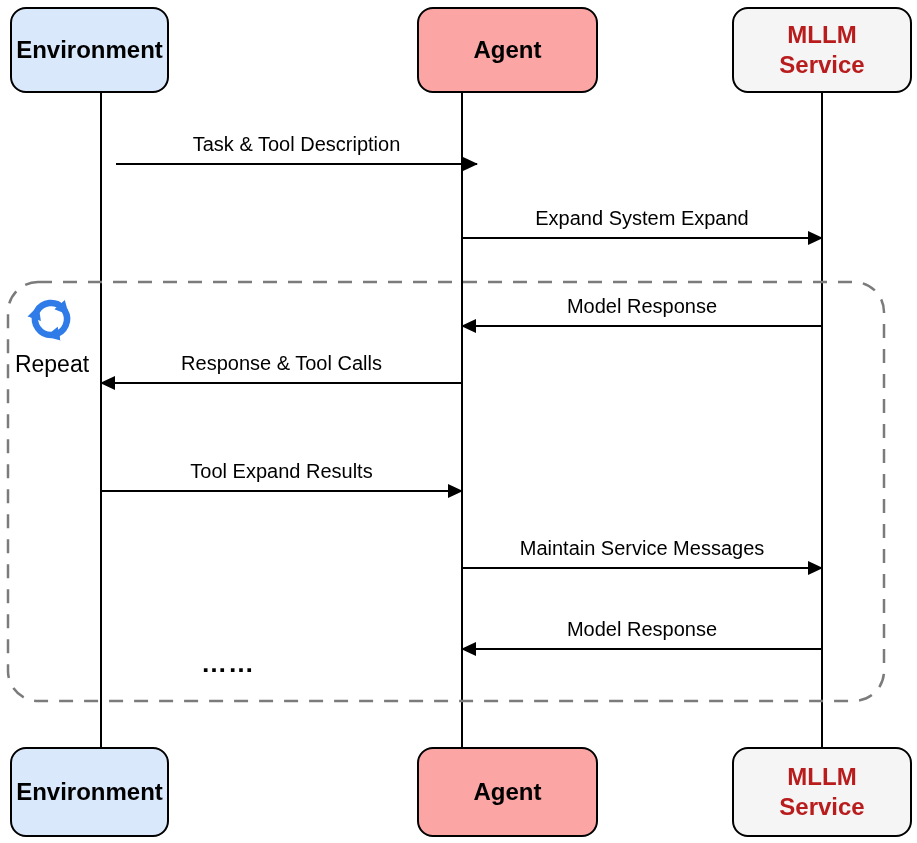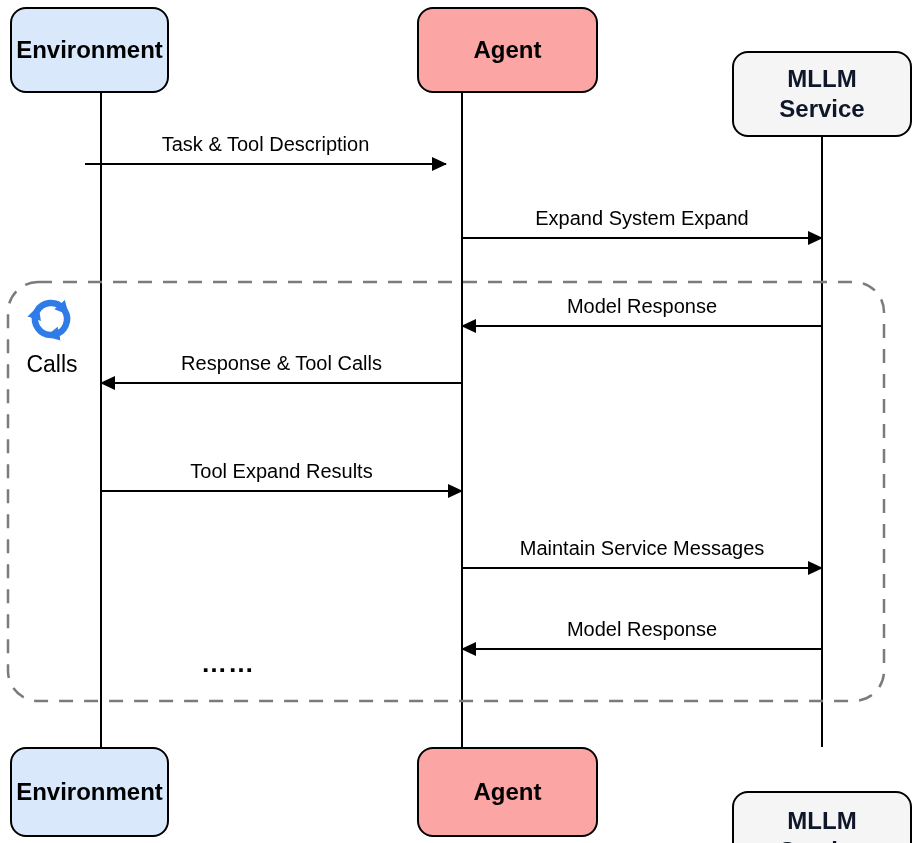--- a/index.html
+++ b/index.html
@@ -9,21 +9,21 @@
   }
   
   .actor-box{
     position:absolute;height:86px;border:2.5px solid #000;border-radius:16px;
     display:flex;align-items:center;justify-content:center;box-sizing:border-box;
     font-size:24px;font-weight:bold;color:#000;text-align:center;
     white-space:pre-line;line-height:1.25;
   }
   .actor-env{left:10px;width:159px;background:#DAE8FC;}
   .actor-agent{left:371px;width:181px;background:#fca5a5;margin-left:46px;}
-  .actor-mllm{left:732px;width:180px;background:#F5F5F5;color:#0f172a;margin-top:44px;}
+  .actor-mllm{left:732px;width:180px;background:#F5F5F5;color:#b91c1c;}
   .row-top{top:7px;}
   .row-bottom{top:747px;height:90px;}
   
   .lifeline{position:absolute;top:93px;height:654px;width:2px;background:#000;}
   .ll-env{left:100px;}
   .ll-agent{left:461px;}
   .ll-mllm{left:821px;}
   
   .msg{position:absolute;height:40px;}
   .msg-label{
@@ -65,23 +65,23 @@
       <marker id="rah" markerUnits="userSpaceOnUse" markerWidth="16" markerHeight="16" refX="5" refY="8" orient="auto">
         <path d="M0,1 L14,8 L0,15 z" fill="#2F7CE8"></path>
       </marker>
     </defs>
     <g stroke="#2F7CE8" stroke-width="6.5" fill="none" stroke-linecap="round">
       <path d="M 14.1,20 A 16,16 0 0 1 39.9,17.3" marker-end="url(#rah)"></path>
       <path d="M 14.1,20 A 16,16 0 0 1 39.9,17.3" marker-end="url(#rah)" transform="rotate(120 28 28)"></path>
       <path d="M 14.1,20 A 16,16 0 0 1 39.9,17.3" marker-end="url(#rah)" transform="rotate(240 28 28)"></path>
     </g>
   </svg>
-  <div class="repeat-label">Calls</div>
+  <div class="repeat-label">Repeat</div>
 
-  <div class="msg" style="left:85px;top:125px;width:361px">
+  <div class="msg" style="left:116px;top:125px;width:361px">
     <div class="msg-label">Task &amp; Tool Description</div>
     <div class="msg-line">
         <span class="ah ah-right"></span>
       </div>
   </div>
 
   <div class="msg" style="left:462px;top:199px;width:360px">
     <div class="msg-label">Expand System Expand</div>
     <div class="msg-line">
         <span class="ah ah-right"></span>

